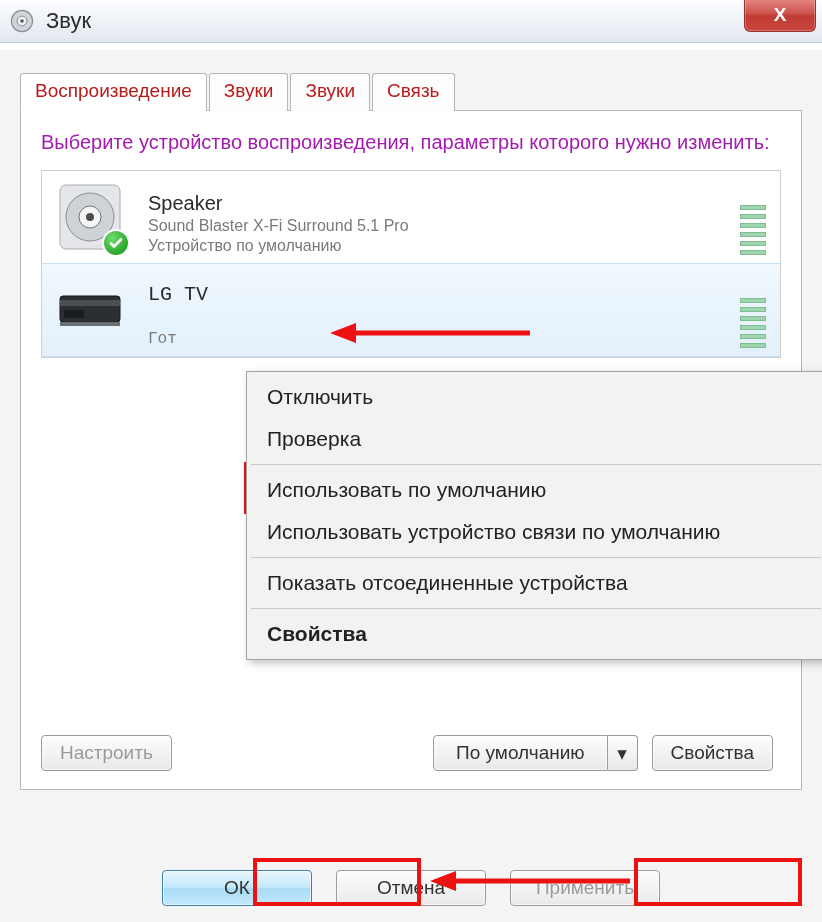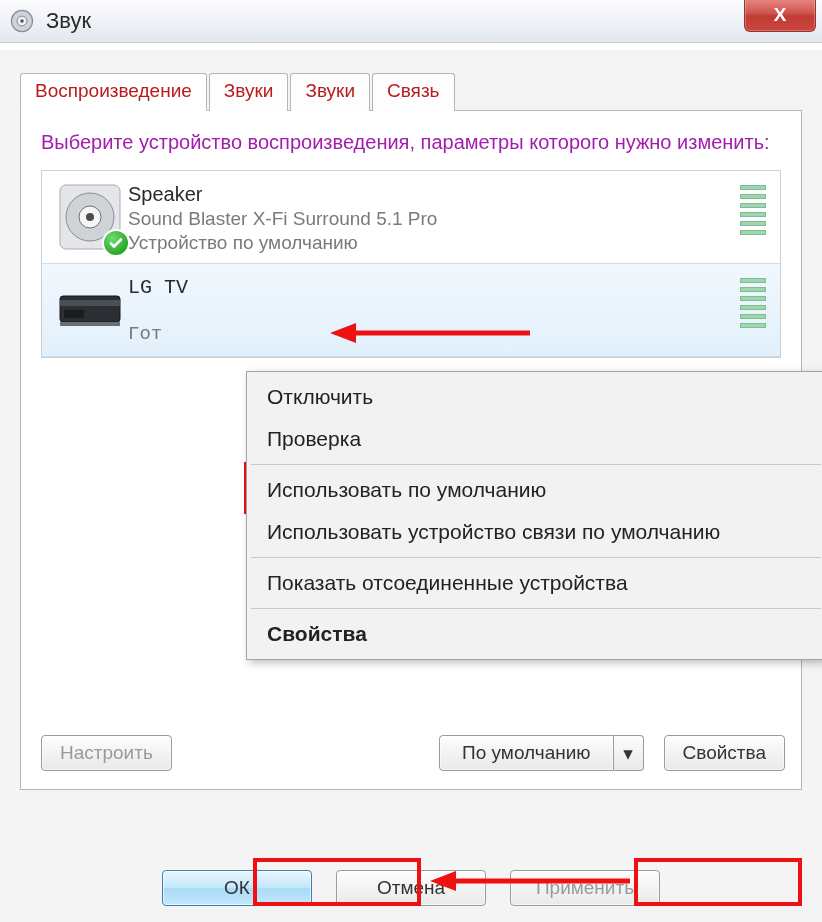--- a/index.html
+++ b/index.html
@@ -96,40 +96,40 @@
     margin-bottom:14px;
   }
 
   .device-list {
     border:1px solid #cfcfcf;
     background:#fff;
   }
 
   .device {
     display:flex;
-    align-items:flex-start;
+    align-items:flex-end;
     padding:8px 10px;
-    gap:0;
+    gap:20px;
     position:relative;
   }
   .device.selected {
     background: linear-gradient(to bottom, #f1f8fe 0%, #e2f0fb 100%);
     border-top:1px solid #c9e0f3;
     border-bottom:1px solid #c9e0f3;
     font-family:Liberation Mono, monospace;
   }
   .device .icon {
     width: 76px; height: 76px;
     flex:0 0 76px;
     display:flex; align-items:center; justify-content:center;
     position:relative;
   }
   .device .info { flex:1; padding-top:4px; }
   .device .dname { font-size:20px; color:#2a2a2a; }
-  .device .dsub  { font-size:19px; color:#7a7a7a; margin-top:2px; }
+  .device .dsub  { font-size:16px; color:#7a7a7a; margin-top:2px; }
   .device .levels {
     width:30px;
     display:flex; flex-direction:column; gap:4px;
     padding-top:6px; padding-right:4px;
   }
   .device .levels .bar { height:5px; background:#9fd6b0; border:1px solid #7fbd92; }
 
   
   .speaker-svg { width:72px; height:72px; }
   .check-badge {
@@ -166,23 +166,23 @@
   .menu-item.bold { font-weight:700; }
   .menu-sep {
     height:1px;
     background:#c8c8c8;
     margin:4px 2px;
   }
 
   
   .panel-buttons {
     position:absolute;
-    left:20px; right:16px; bottom:18px;
+    left:20px; right:28px; bottom:18px;
     display:flex; align-items:center;
-    gap:20px;
+    gap:14px;
   }
   .btn {
     background: linear-gradient(to bottom,#fdfdfd,#e9e9e9);
     border:1px solid #9b9b9b;
     border-radius:4px;
     padding:6px 18px;
     font-size:19px;
     color:#333;
     box-shadow: inset 0 0 0 1px rgba(255,255,255,0.6);
   }

